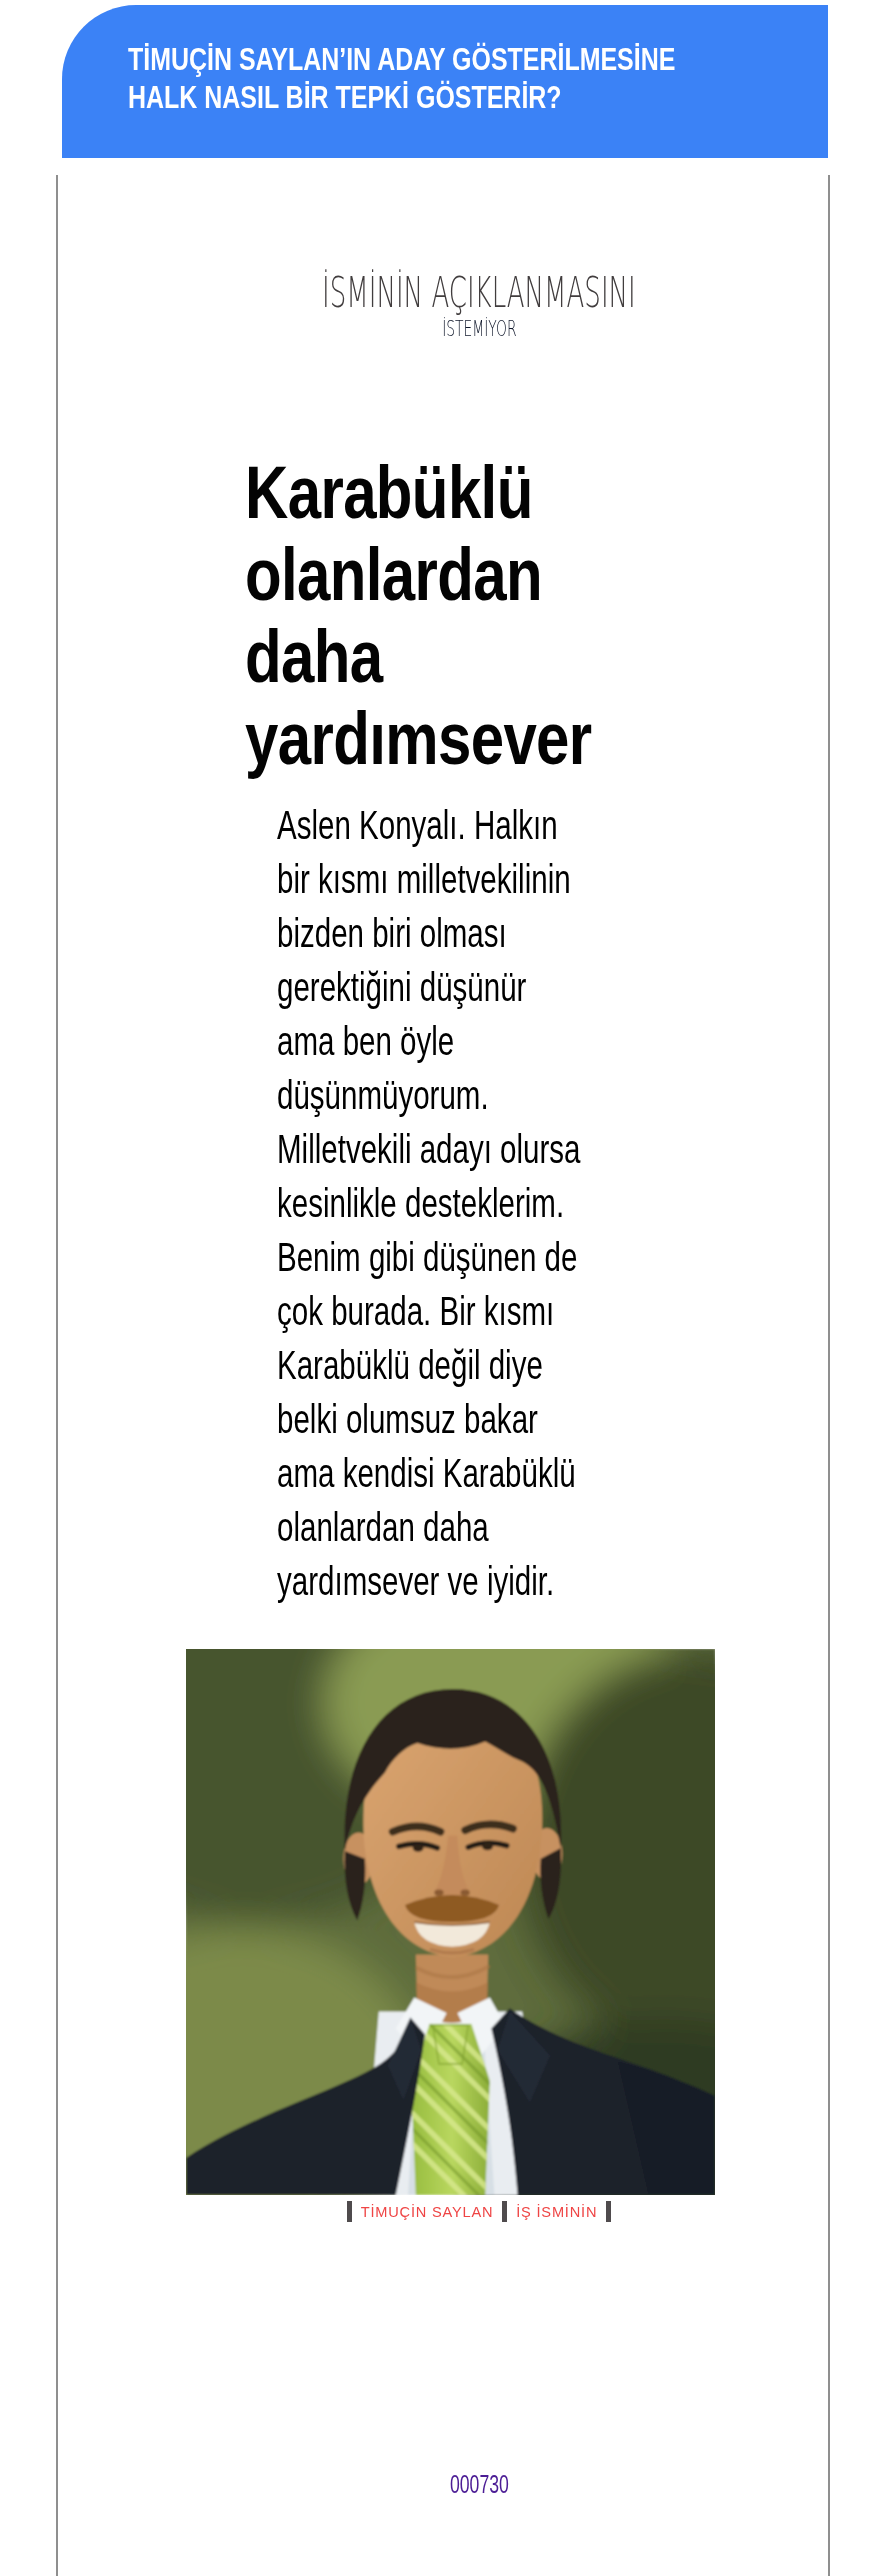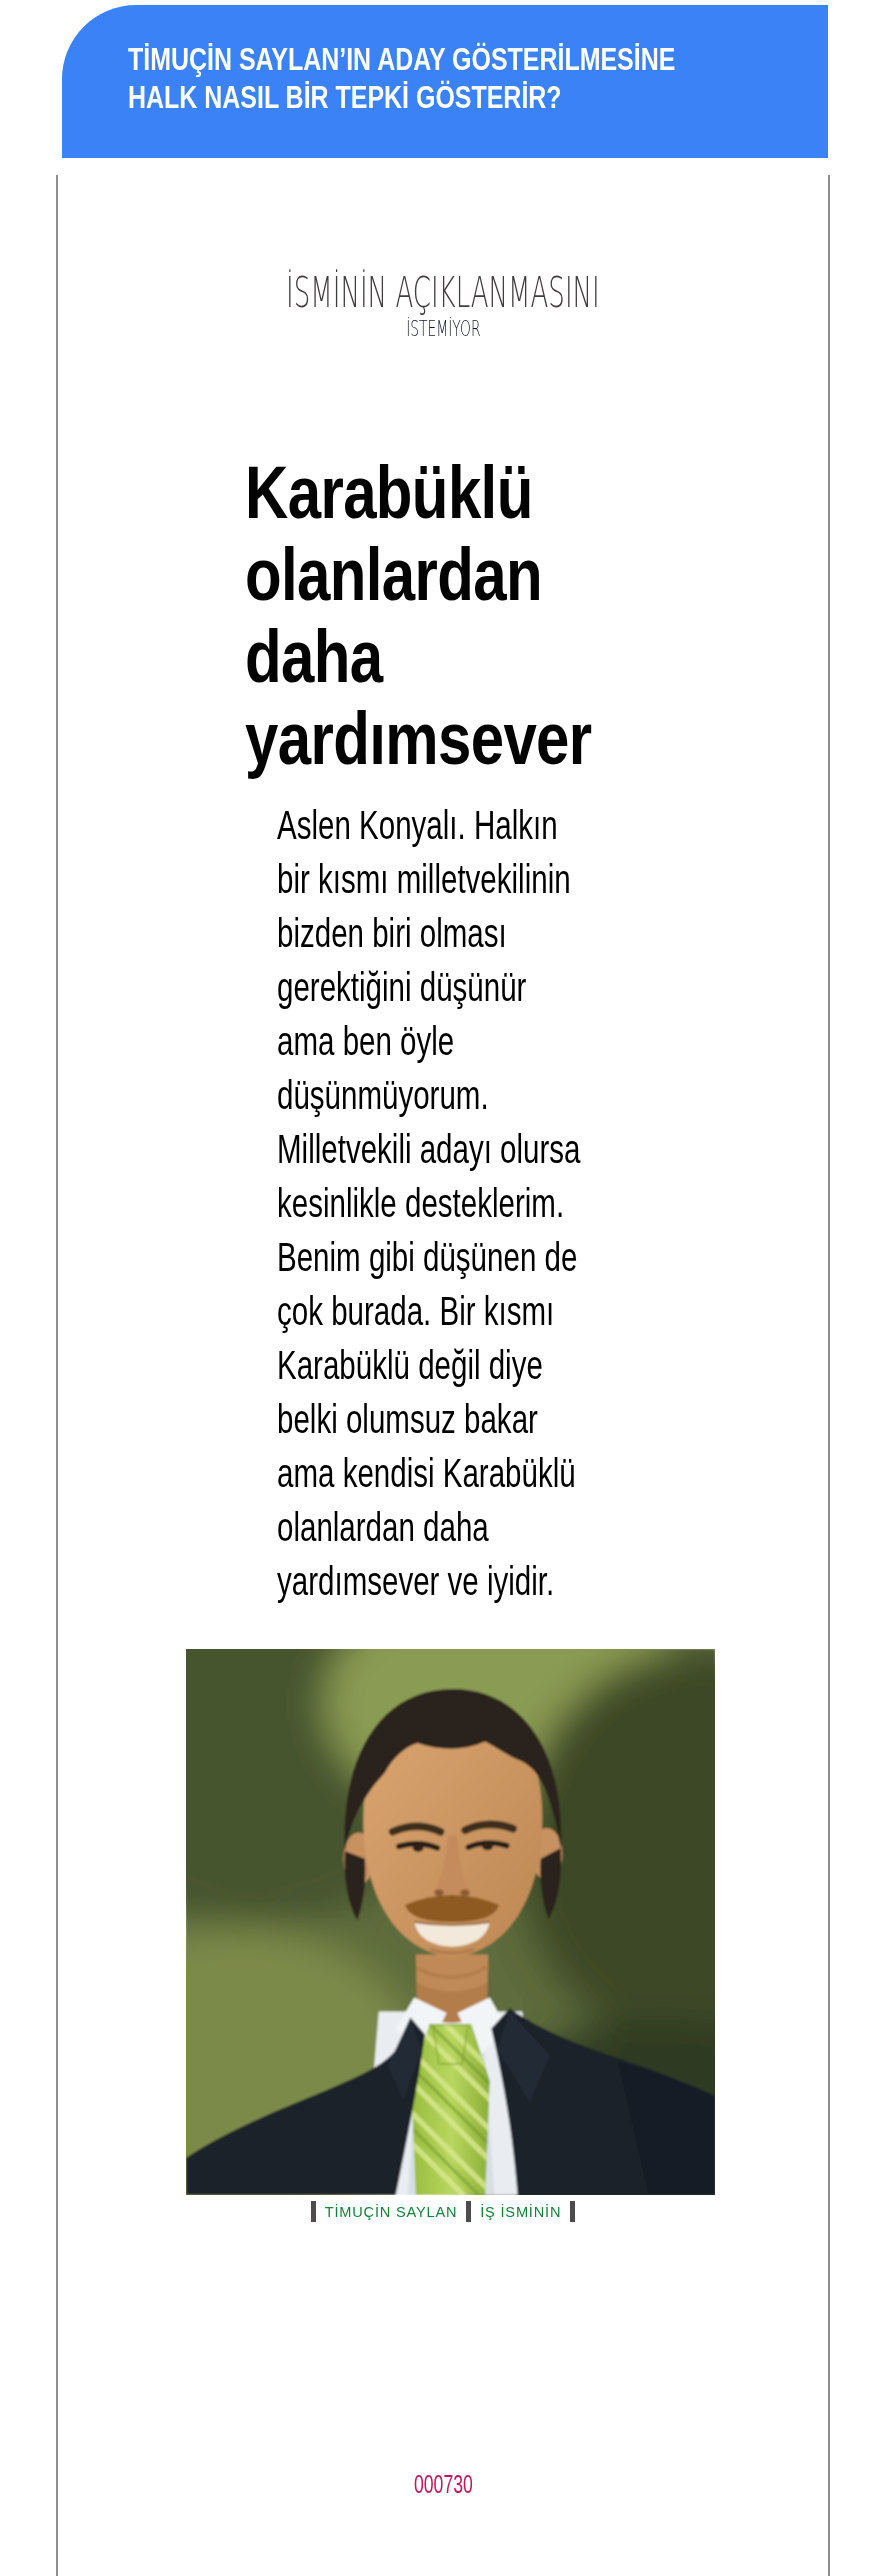--- a/index.html
+++ b/index.html
@@ -11,43 +11,43 @@
           background:#3b82f6;border-top-left-radius:74px;}
   .banner-text{position:absolute;left:66px;top:35px;transform:scaleX(0.78);
           transform-origin:left top;color:#ffffff;font-weight:bold;font-size:32px;
           line-height:38px;white-space:nowrap;}
 
   
   .frame-line{position:absolute;top:175px;width:1.5px;height:2401px;background:#8f8f8f;}
   .frame-left{left:56px;}
   .frame-right{left:828px;}
 
-  .center-wrap{position:absolute;left:57px;width:772px;text-align:center;white-space:nowrap;}
+  .center-wrap{position:absolute;left:57px;width:772px;text-align:center;white-space:nowrap;padding-left:36px;}
   .cond{display:inline-block;transform-origin:center top;}
 
   .sub1{top:268px;color:#413d3e;}
   .s1{font-family:"DejaVu Sans",sans-serif;font-weight:200;font-size:42px;transform:scaleX(0.62);}
   .sub2{top:317px;color:#0f172a;}
   .s2{font-family:"DejaVu Sans",sans-serif;font-weight:200;font-size:21px;transform:scaleX(0.66);}
 
   .headline{position:absolute;left:245px;top:451px;font-size:75px;line-height:82px;
           font-weight:bold;color:#030303;transform:scaleX(0.8);transform-origin:left top;
           white-space:nowrap;letter-spacing:-0.8px;}
 
   .quote{position:absolute;left:277px;top:798px;font-size:41px;line-height:54px;
           color:#000000;transform:scaleX(0.72);transform-origin:left top;white-space:nowrap;}
 
   .photo{position:absolute;left:186px;top:1649px;width:529px;height:546px;}
   .photo svg{display:block;}
 
   .caption{top:2201px;display:flex;justify-content:center;align-items:center;gap:9.2px;}
   .bar{width:4.6px;height:21px;background:#4f4b4d;display:inline-block;}
-  .cap-label{font-size:14.6px;letter-spacing:0.8px;color:#15803d;}
-
-  .footer-code{top:2469px;color:#be185d;}
+  .cap-label{font-size:14.6px;letter-spacing:0.8px;color:#ef4444;}
+
+  .footer-code{top:2469px;color:#4c1d95;}
   .f1{font-size:26px;transform:scaleX(0.68);}
   .footer-site{top:2499px;color:#7f7f7f;}
   .f2{font-size:26px;transform:scaleX(0.68);}
 </style>
 </head>
 <body>
 
 <div class="page">
 
   <div class="banner">

